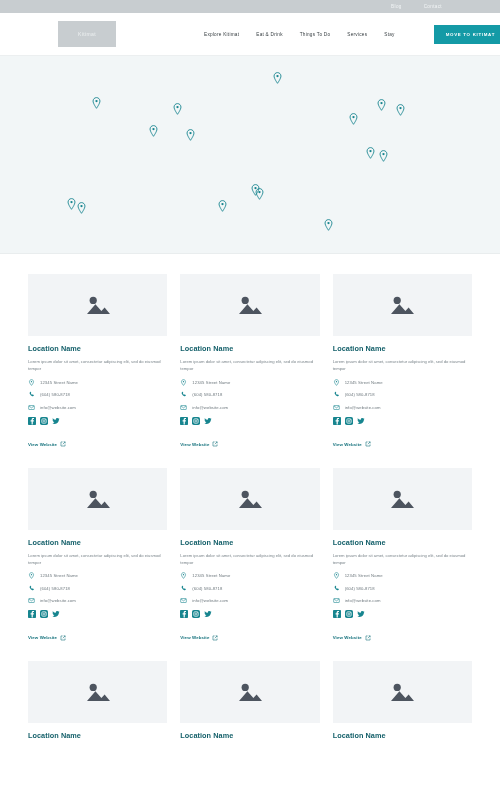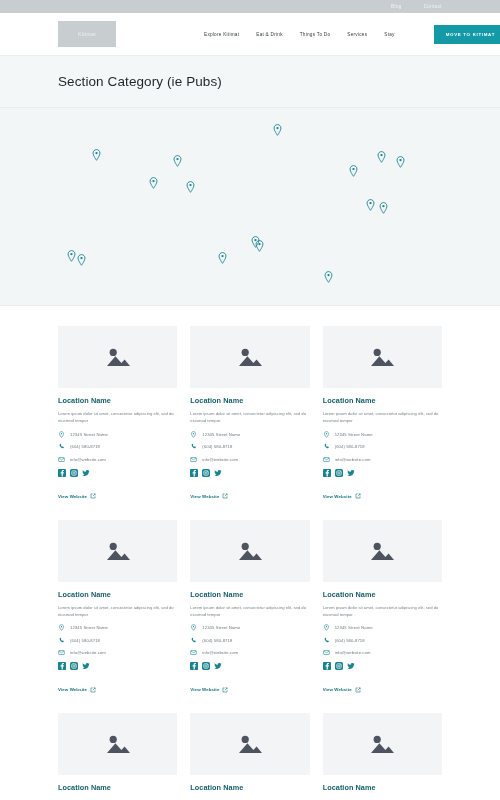--- a/index.html
+++ b/index.html
@@ -72,21 +72,21 @@
   .map {
     height: 198px; background: #f2f6f7;
     position: relative; overflow: hidden;
     border-bottom: 1px solid #e9edee;
   }
   .pin { position: absolute; width: 9px; height: 12px; }
   .pin svg { display: block; width: 9px; height: 12px; }
 
   
   .grid {
-    padding: 20px 58px 0;
+    padding: 20px 28px 0;
     display: grid;
     grid-template-columns: repeat(3, 1fr);
     column-gap: 13px;
     row-gap: 18px;
   }
   .card { width: 100%; }
   .thumb {
     height: 62px; background: #f2f4f6;
     display: flex; align-items: center; justify-content: center;
     margin-bottom: 8px;
@@ -137,23 +137,20 @@
     <nav class="nav">
       <a href="#">Explore Kitimat</a>
       <a href="#">Eat &amp; Drink</a>
       <a href="#">Things To Do</a>
       <a href="#">Services</a>
       <a href="#">Stay</a>
       <button class="cta">MOVE TO KITIMAT</button>
     </nav>
   </div>
 
-  <div class="titleband">
-    <h1>Section Category (ie Pubs)</h1>
-  </div>
 
   <div class="map" id="map">
 
   <div class="pin" style="left: 273px; top: 16px;">
         <svg viewBox="0 0 24 32">
           <path d="M12 1.6C6.9 1.6 2.8 5.7 2.8 10.8c0 6.6 9.2 19.4 9.2 19.4s9.2-12.8 9.2-19.4c0-5.1-4.1-9.2-9.2-9.2z" fill="none" stroke="#17858f" stroke-width="2.4"></path>
           <circle cx="12" cy="10.8" r="3.1" fill="#17858f"></circle>
         </svg>
       </div>
       <div class="pin" style="left: 92px; top: 41px;">

